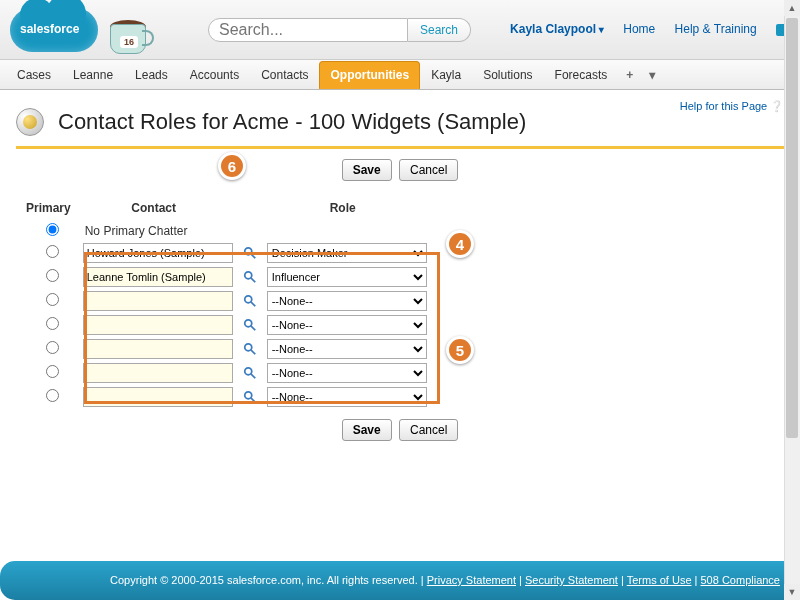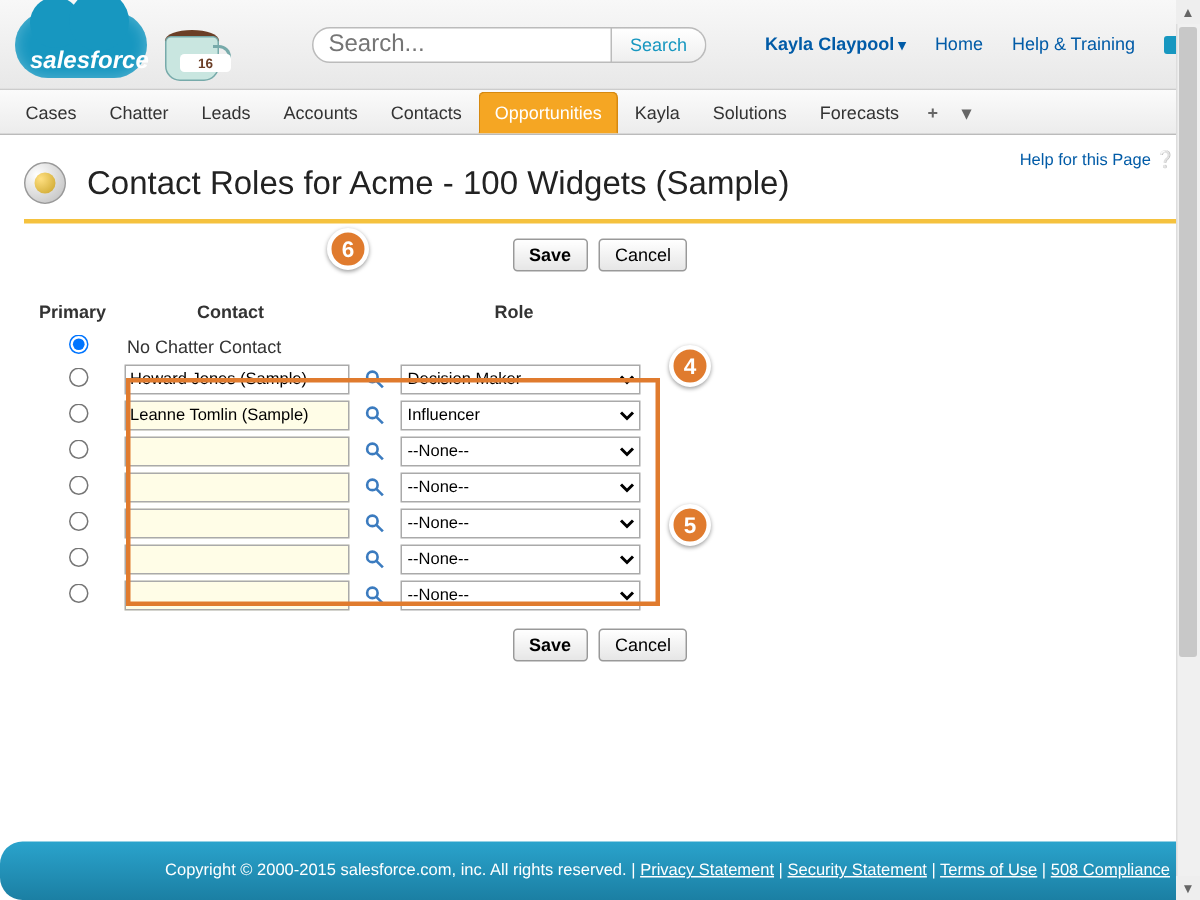--- a/index.html
+++ b/index.html
@@ -4,41 +4,41 @@
 <style>
   * { box-sizing: border-box; margin: 0; padding: 0; }
   body { font-family: Arial, Helvetica, sans-serif; font-size: 12px; color: #333; background: #fff; width: 800px; height: 600px; overflow: hidden; position: relative; }
   
   
   .header-bg { background: linear-gradient(#f8f8f8, #e8e8e8); height: 60px; position: relative; border-bottom: 1px solid #ccc; }
   .logo { position: absolute; left: 10px; top: 8px; width: 92px; height: 60px; }
   .logo-cloud { background: #1797c0; width: 88px; height: 44px; border-radius: 22px; position: relative; box-shadow: inset 0 0 10px rgba(255,255,255,0.3); }
   .logo-cloud::before { content: ""; position: absolute; width: 34px; height: 34px; background: #1797c0; border-radius: 50%; top: -10px; left: 10px; }
   .logo-cloud::after { content: ""; position: absolute; width: 40px; height: 40px; background: #1797c0; border-radius: 50%; top: -14px; left: 36px; }
-  .logo-text { position: absolute; color: #fff; font-size: 16px; font-style: italic; font-weight: bold; left: 10px; top: 24px; z-index: 2; }
+  .logo-text { position: absolute; color: #fff; font-size: 12px; font-weight: bold; left: 10px; top: 14px; z-index: 2; }
   .cup { position: absolute; left: 108px; top: 4px; width: 48px; height: 54px; }
   .cup-body { width: 36px; height: 30px; background: #c9e6e0; border: 1px solid #7aa; border-radius: 4px 4px 10px 10px; position: absolute; bottom: 4px; left: 2px; }
   .cup-handle { width: 12px; height: 16px; border: 2px solid #7aa; border-left: none; border-radius: 0 8px 8px 0; position: absolute; right: 2px; bottom: 12px; }
   .cup-top { width: 36px; height: 14px; background: #6b3e26; border-radius: 50%; position: absolute; top: 16px; left: 2px; }
-  .cup-badge { position: absolute; bottom: 10px; left: 12px; background: #fff; color: #6b3e26; font-size: 9px; font-weight: bold; width: 34px; height: 12px; text-align: center; border-radius: 3px; line-height: 12px; }
+  .cup-badge { position: absolute; bottom: 10px; left: 12px; background: #fff; color: #6b3e26; font-size: 9px; font-weight: bold; width: 18px; height: 12px; text-align: center; border-radius: 3px; line-height: 12px; }
   
   .search-wrap { position: absolute; left: 208px; top: 18px; display: flex; }
   .search-input { width: 200px; height: 24px; border: 1px solid #bbb; border-radius: 12px 0 0 12px; padding: 0 10px; font-size: 16px; }
   .search-btn { height: 24px; padding: 0 12px; border: 1px solid #bbb; border-left: none; border-radius: 0 12px 12px 0; background: linear-gradient(#fff,#eee); color: #1797c0; font-size: 12px; cursor: pointer; }
   
   .top-links { position: absolute; right: 12px; top: 22px; font-size: 12px; }
   .top-links a { color: #015ba7; text-decoration: none; margin-left: 16px; }
   .user-name { color: #015ba7; font-weight: bold; margin-left: 16px; }
   .user-name::after { content: " ▾"; font-size: 10px; }
   .app-ico { display: inline-block; width: 12px; height: 12px; background: #1797c0; border-radius: 2px; vertical-align: middle; margin-left: 16px; }
   
   
   .nav { background: linear-gradient(#fbfbfb,#ececec); border-bottom: 1px solid #bbb; height: 30px; display: flex; align-items: center; padding-left: 6px; }
   .nav a { display: inline-block; padding: 6px 10px; color: #333; text-decoration: none; font-size: 12px; border: 1px solid transparent; border-radius: 4px 4px 0 0; }
-  .nav a.active { background: #f5a623; color: #fff; font-weight: normal; border: 1px solid #d68910; border-bottom: 1px solid #f5a623; }
+  .nav a.active { background: #f5a623; color: #fff; font-weight: bold; border: 1px solid #d68910; border-bottom: 1px solid #f5a623; }
   .nav .plus, .nav .caret { font-weight: bold; color: #666; padding: 6px 8px; cursor: pointer; }
   
   
   .page { padding: 0 16px; position: relative; }
   .help-link { position: absolute; right: 16px; top: 10px; font-size: 11px; color: #015ba7; text-decoration: none; }
   .help-link::after { content: " ❔"; font-size: 11px; }
   .title-row { display: flex; align-items: center; gap: 14px; padding: 18px 0 10px 0; border-bottom: 3px solid #f5c23e; }
   .title-icon { width: 28px; height: 28px; border-radius: 50%; background: radial-gradient(circle at 30% 30%, #fff, #bbb); border: 1px solid #999; position: relative; }
   .title-icon::after { content: ""; position: absolute; width: 14px; height: 14px; background: radial-gradient(circle at 30% 30%, #ffe082, #c9a227); border-radius: 50%; top: 6px; left: 6px; }
   h1 { font-size: 22px; font-weight: normal; color: #222; }
@@ -91,21 +91,21 @@
   <div class="top-links">
     <span class="user-name">Kayla Claypool</span>
     <a href="#">Home</a>
     <a href="#">Help &amp; Training</a>
     <span class="app-ico"></span>
   </div>
 </div>
 
 <div class="nav" id="nav">
     <a href="#">Cases</a>
-    <a href="#">Chatter</a>
+    <a href="#">Leanne</a>
     <a href="#">Leads</a>
     <a href="#">Accounts</a>
     <a href="#">Contacts</a>
     <a href="#" class="active">Opportunities</a>
     <a href="#">Kayla</a>
     <a href="#">Solutions</a>
     <a href="#">Forecasts</a>
     <span class="plus">+</span>
     <span class="caret">▾</span>
   </div>
@@ -127,21 +127,21 @@
       <tr>
         <th>Primary</th>
         <th>Contact</th>
         <th></th>
         <th>Role</th>
       </tr>
     </thead>
     <tbody id="rows">
         <tr>
           <td style="text-align: center;"><input type="radio" name="primary" checked="" style=""></td>
-          <td colspan="3"><span class="no-primary">No Chatter Contact</span></td>
+          <td colspan="3"><span class="no-primary">No Primary Chatter</span></td>
         </tr>
         <tr>
           <td style="text-align: center;"><input type="radio" name="primary" style=""></td>
           <td><input class="contact-input plain" value="Howard Jones (Sample)" style=""></td>
           <td><span class="lookup">
               <svg viewBox="0 0 16 16">
                 <circle cx="6" cy="6" r="4" fill="none" stroke="#3b7bbf" stroke-width="2"></circle>
                 <line x1="9" y1="9" x2="14" y2="14" stroke="#3b7bbf" stroke-width="2"></line>
               </svg>
             </span></td>

